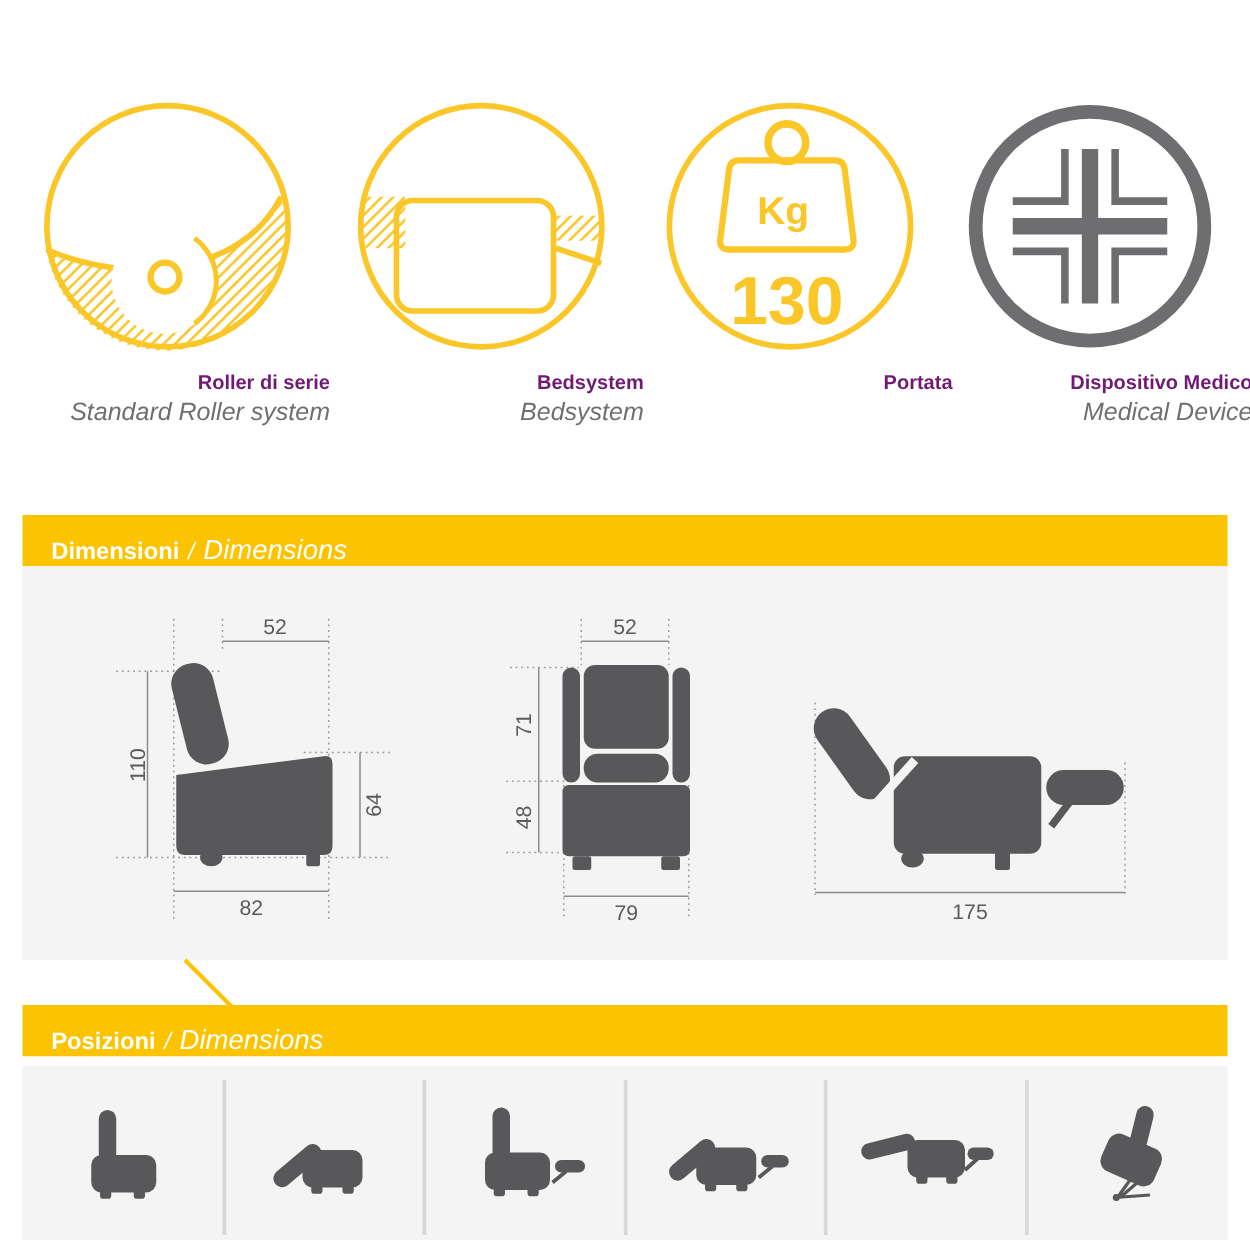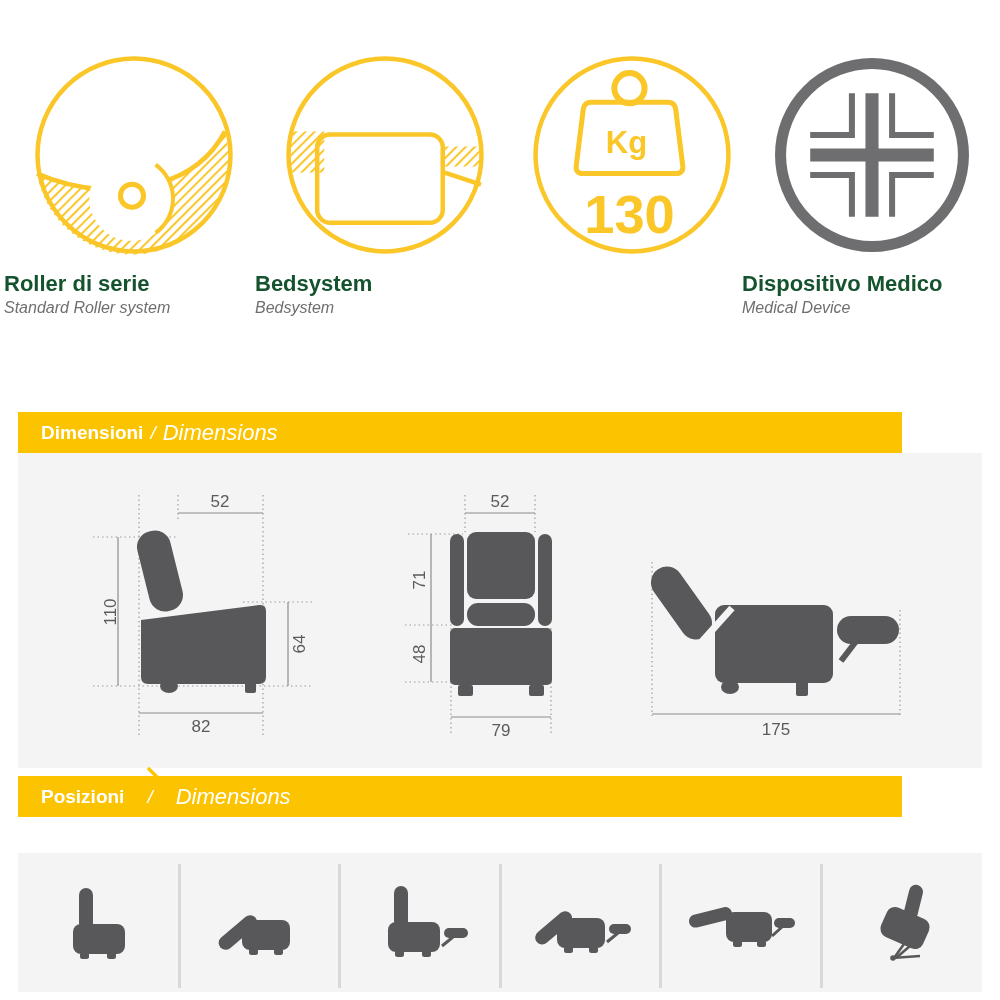--- a/index.html
+++ b/index.html
@@ -1,23 +1,23 @@
 <!DOCTYPE html>
 <html><head>
 <meta charset="utf-8">
 <style>
   html,body{margin:0;padding:0;background:#fff;}
   .page{position:relative;width:1000px;height:1000px;background:#ffffff;overflow:hidden;
         font-family:"Liberation Sans","DejaVu Sans",sans-serif;}
-  .feature{position:absolute;top:52px;width:260px;text-align:left;}
+  .feature{position:absolute;top:78px;width:260px;text-align:right;}
   .feature svg{display:block;margin:0 auto;}
-  .feature-title{font-size:22px;font-weight:bold;color:#14532d;margin-top:14px;line-height:1.1;}
-  .feature-subtitle{font-size:16px;font-style:italic;color:#706F70;margin-top:3px;line-height:1.1;}
-  .section-bar{position:absolute;left:18px;width:884px;height:41px;background:#FCC400;
-        display:flex;align-items:center;padding-left:23px;box-sizing:border-box;}
+  .feature-title{font-size:16px;font-weight:bold;color:#701a75;margin-top:14px;line-height:1.1;}
+  .feature-subtitle{font-size:20px;font-style:italic;color:#706F70;margin-top:3px;line-height:1.1;}
+  .section-bar{position:absolute;left:18px;width:964px;height:41px;background:#FCC400;
+        display:flex;align-items:flex-end;padding-left:23px;box-sizing:border-box;}
   .bar-title{color:#fff;font-weight:bold;font-size:19px;}
   .bar-sep{color:#fff;font-style:italic;font-size:19px;margin:0 7px;}
   .bar-sub{color:#fff;font-style:italic;font-size:22px;}
   .panel{position:absolute;background:#F4F4F4;}
   .divider{position:absolute;width:3px;background:#D8D8D8;}
   .abs{position:absolute;}
   svg text{font-family:"Liberation Sans","DejaVu Sans",sans-serif;}
   .num{font-size:17px;fill:#5B5B5B;}
   .dot{stroke:#9C9C9C;stroke-width:1.2;stroke-dasharray:1.5 3;fill:none;}
   .dim{stroke:#8C8C8C;stroke-width:1.2;}
@@ -69,20 +69,21 @@
   </div>
 
   <div class="feature" style="left:502px;">
     <svg width="206" height="206" viewBox="0 0 205 205">
       <circle cx="100" cy="36" r="15" fill="none" class="ystroke" stroke-width="6"></circle>
       <path d="M 62 50 L 138 50 Q 145 50 146 57 L 153 113 Q 154 121 146 121 L 54 121 Q 46 121 47 113 L 54 57 Q 55 50 62 50 Z" fill="#ffffff" class="ystroke" stroke-width="5"></path>
       <text x="97" y="101" text-anchor="middle" font-size="31" font-weight="bold" fill="#FAC628">Kg</text>
       <text x="100" y="180" text-anchor="middle" font-size="54" font-weight="bold" fill="#FAC628">130</text>
       <circle cx="102.5" cy="102.5" r="96" fill="none" class="ystroke" stroke-width="4.5"></circle>
     </svg>
+    <div class="feature-title">Portata</div>
   </div>
 
   <div class="feature" style="left:742px;">
     <svg width="206" height="206" viewBox="0 0 205 205">
       <g stroke="#6E6E70" fill="none">
         <circle cx="102.5" cy="102.5" r="91" stroke-width="11"></circle>
         <line x1="102.5" y1="41" x2="102.5" y2="164" stroke-width="13"></line>
         <line x1="41" y1="102.5" x2="164" y2="102.5" stroke-width="13"></line>
         <path d="M 82.5 41 L 82.5 82.5 L 41 82.5" stroke-width="6"></path>
         <path d="M 122.5 41 L 122.5 82.5 L 164 82.5" stroke-width="6"></path>
@@ -158,21 +159,21 @@
     <line x1="211" y1="131" x2="227" y2="110" stroke="#58585A" stroke-width="6"></line>
     <ellipse class="chair" cx="100" cy="157" rx="9" ry="7"></ellipse>
     <rect class="chair" x="166" y="150" width="12" height="16" rx="2"></rect>
     <text class="num" x="146" y="205" text-anchor="middle">175</text>
   </svg>
 
   <svg class="abs" style="left:144px;top:766px;" width="52" height="48" viewBox="0 0 52 48">
     <line x1="4" y1="2" x2="48" y2="46" stroke="#FCC400" stroke-width="3.2"></line>
   </svg>
 
-  <div class="section-bar" style="top:776px;gap:16px;">
+  <div class="section-bar" style="top:804px;">
     <span class="bar-title">Posizioni</span>
     <span class="bar-sep">/</span>
     <span class="bar-sub">Dimensions</span>
   </div>
 
   <div class="panel" style="left:18px;top:853px;width:964px;height:139px;"></div>
 
   <div class="divider" style="left:178px;top:864px;height:124px;"></div>
   <div class="divider" style="left:338px;top:864px;height:124px;"></div>
   <div class="divider" style="left:499px;top:864px;height:124px;"></div>

